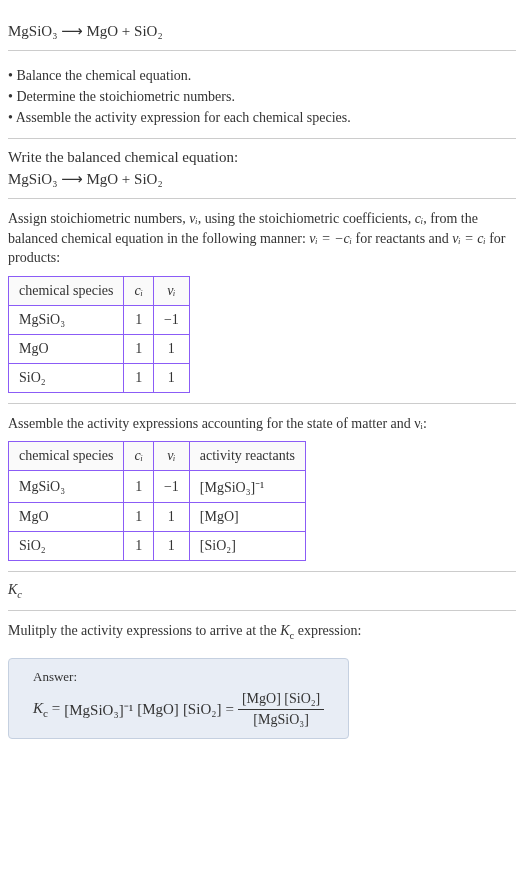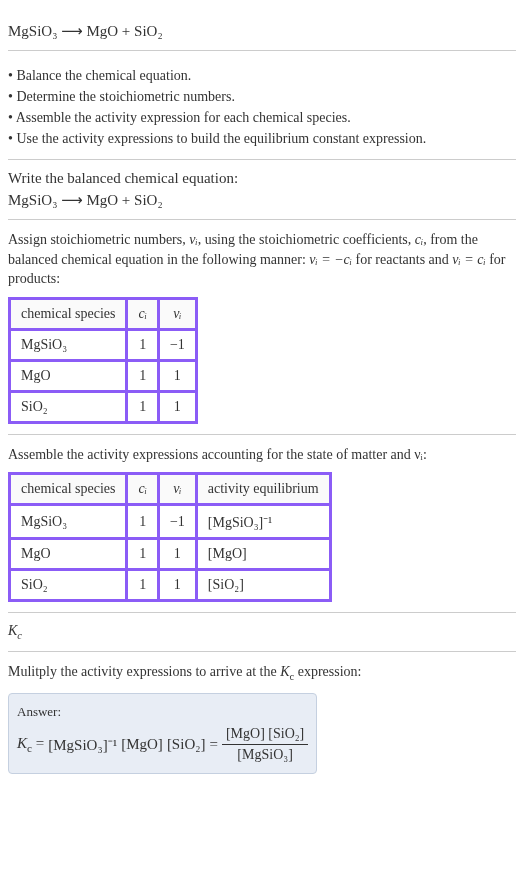--- a/index.html
+++ b/index.html
@@ -33,34 +33,35 @@
     .description {
       font-size: 14px;
       line-height: 1.4;
       margin-bottom: 8px;
     }
     table {
       border-collapse: collapse;
       margin-top: 4px;
     }
     td, th {
-      border: 3px solid #8b5cf6;
+      border: 1px solid #8b5cf6;
       padding: 6px 10px;
       text-align: left;
       font-weight: normal;
       font-size: 14px;
     }
     th {
       background: #fafafa;
     }
     .answer-box {
       background: #e8edf5;
       border: 1px solid #c5d0e0;
       border-radius: 4px;
-      padding: 10px 8px;
+      padding: 10px 24px;
+      margin-top: 6px;
       display: inline-block;
     }
     .answer-label {
       font-size: 13px;
       margin-bottom: 6px;
     }
     .kc-expr {
       font-size: 15px;
       display: flex;
       align-items: center;
@@ -90,21 +91,20 @@
 
 <div class="section">
   <div class="equation">MgSiO₃ ⟶ MgO + SiO₂</div>
 </div>
 
 <div class="section">
   <div class="plan-list">
     <div class="plan-item">• Balance the chemical equation.</div>
     <div class="plan-item">• Determine the stoichiometric numbers.</div>
     <div class="plan-item">• Assemble the activity expression for each chemical species.</div>
-    <div class="plan-item">• Use the activity expressions to build the equilibrium constant expression.</div>
   </div>
 </div>
 
 <div class="section">
   <div class="title">Write the balanced chemical equation:</div>
   <div class="equation">MgSiO₃ ⟶ MgO + SiO₂</div>
 </div>
 
 <div class="section">
   <div class="description">
@@ -137,21 +137,21 @@
 </div>
 
 <div class="section">
   <div class="description">Assemble the activity expressions accounting for the state of matter and νᵢ:</div>
   <table>
     <tbody>
         <tr>
       <th>chemical species</th>
       <th class="center-col italic">cᵢ</th>
       <th class="center-col italic">νᵢ</th>
-      <th>activity equilibrium</th>
+      <th>activity reactants</th>
     </tr>
     <tr>
       <td>MgSiO₃</td>
       <td class="center-col">1</td>
       <td class="center-col">−1</td>
       <td>[MgSiO₃]⁻¹</td>
     </tr>
     <tr>
       <td>MgO</td>
       <td class="center-col">1</td>

